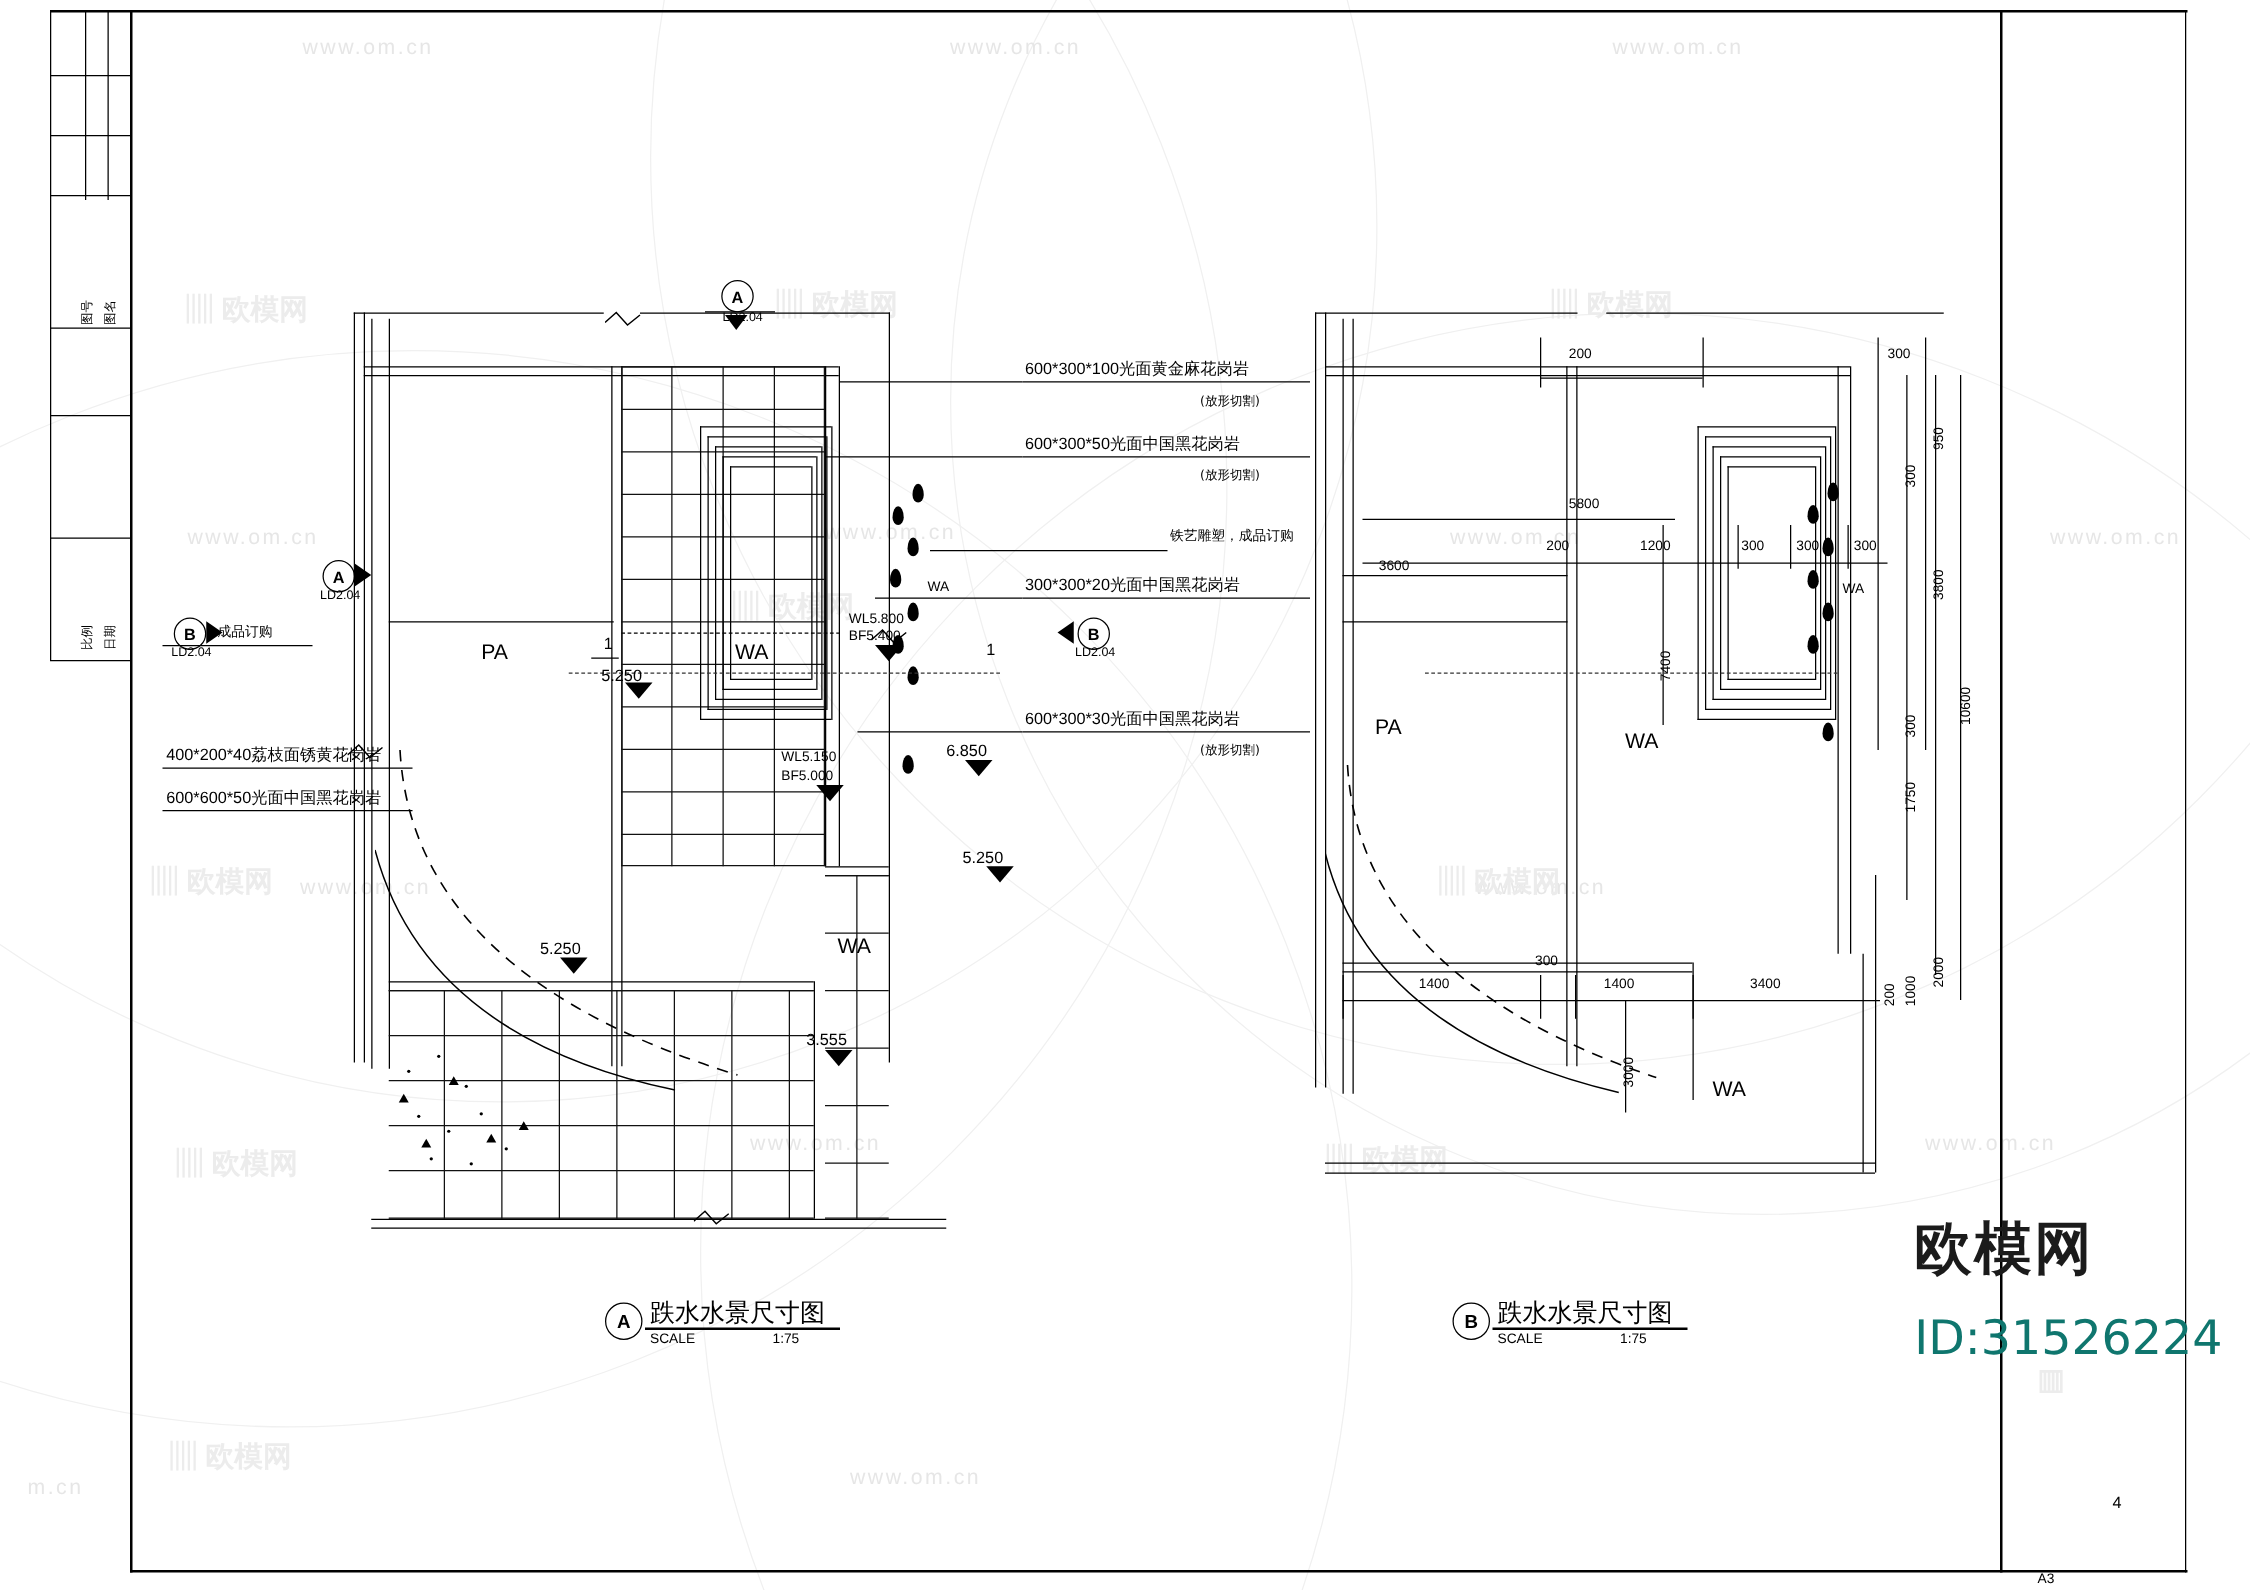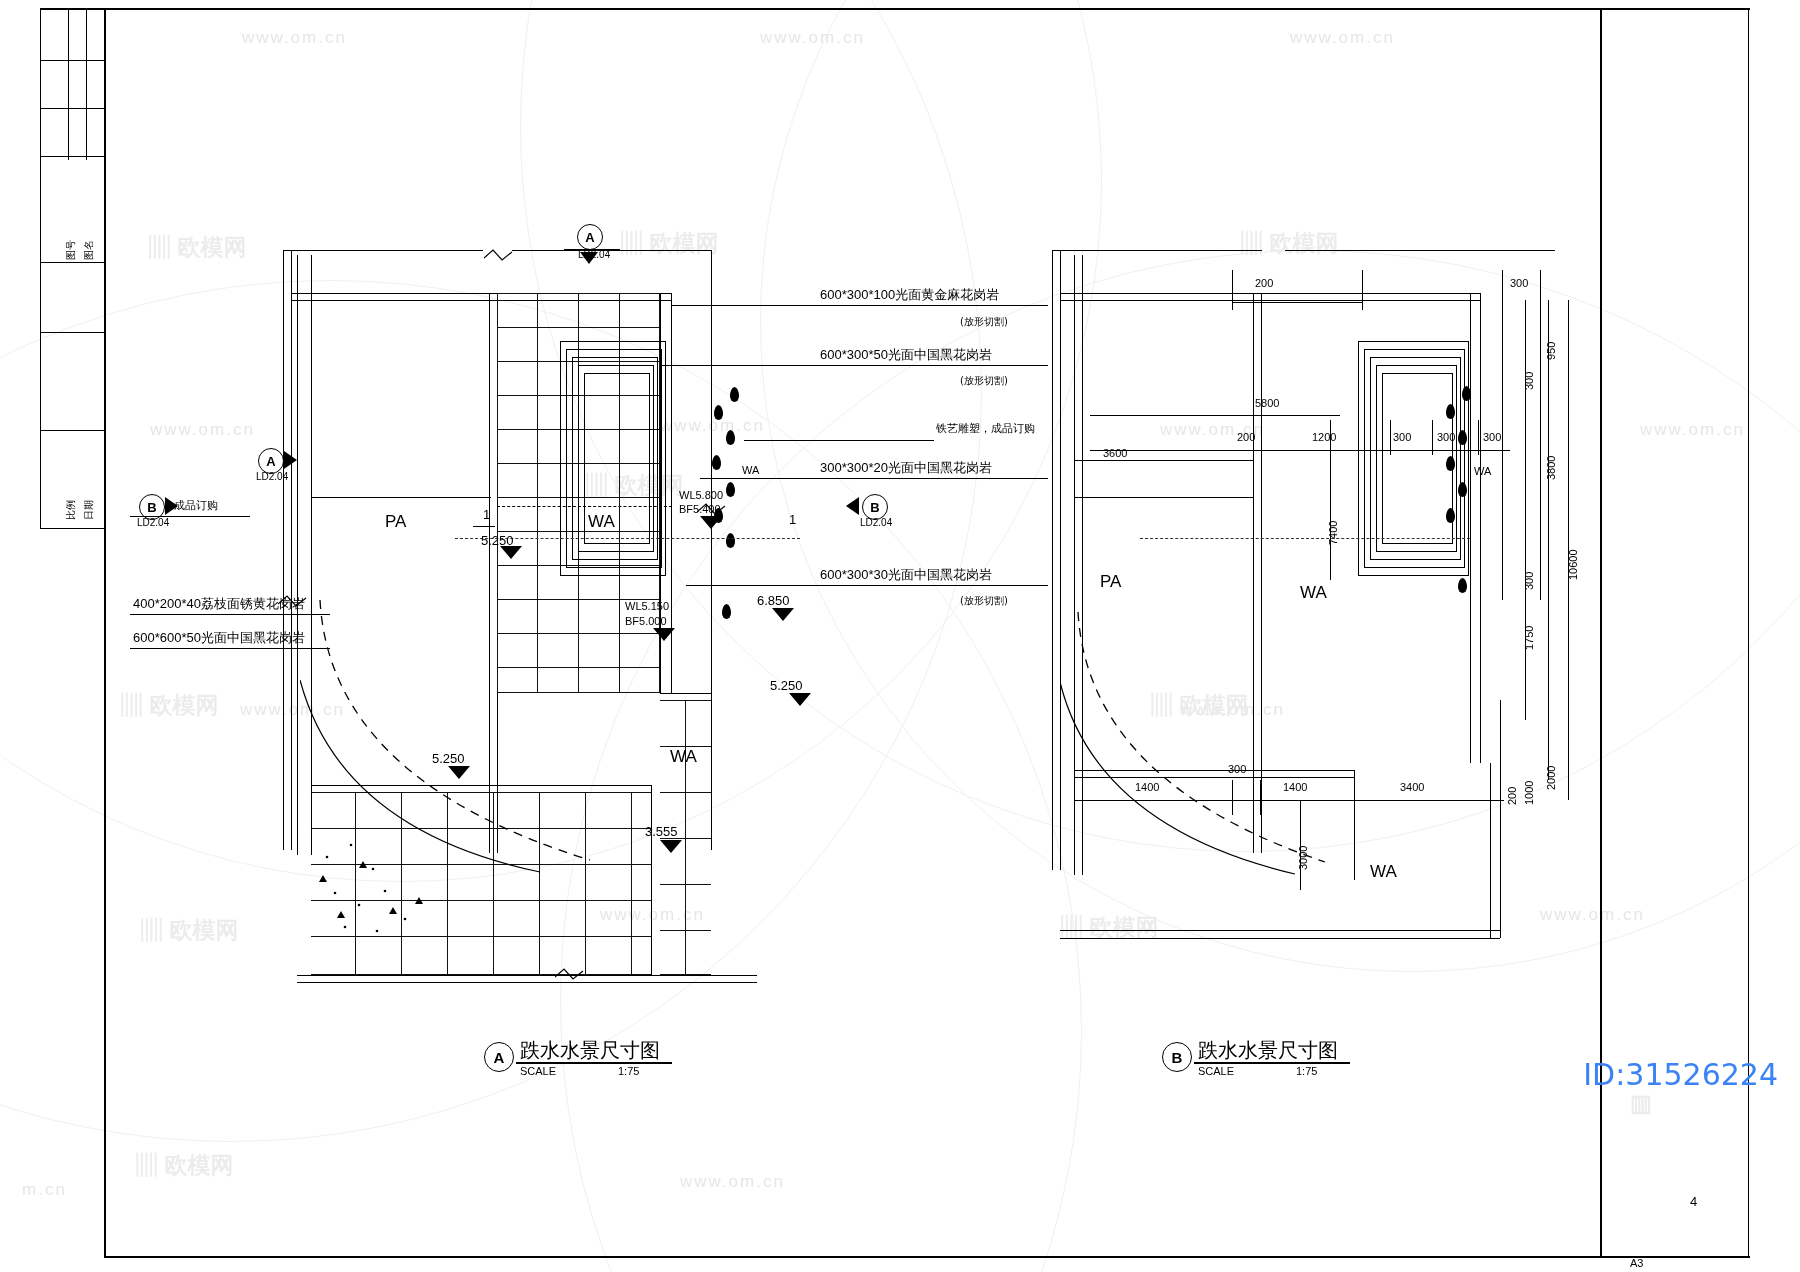--- a/index.html
+++ b/index.html
@@ -41,21 +41,21 @@
   .lev{position:absolute;width:0;height:0;border-left:11px solid transparent;
        border-right:11px solid transparent;border-top:13px solid #000;}
   .leaf{position:absolute;width:9px;height:15px;background:#000;border-radius:50% 50% 50% 50%/60% 60% 40% 40%;}
 
   .tilebox{position:absolute;}
   .tilebox i{position:absolute;background:#111;}
 
   .brand{position:absolute;right:22px;bottom:180px;z-index:5;
          font-family:"DejaVu Sans", sans-serif;}
   .brand .name{font-size:46px;font-weight:bold;color:#1b1b1b;letter-spacing:2px;}
-  .brand .idt{font-size:30px;color:#3b82f6;margin-top:18px;}
+  .brand .idt{font-size:38px;color:#0f766e;margin-top:18px;}
 </style>
 </head>
 <body>
 
 <div class="wm-layer">
   <div class="wm-arc" style="left:-520px;top:-360px;width:1500px;height:1500px;"></div>
   <div class="wm-arc" style="left:-300px;top:-520px;width:1400px;height:1400px;"></div>
   <div class="wm-arc" style="left:520px;top:-600px;width:1450px;height:1450px;"></div>
   <div class="wm-arc" style="left:760px;top:-330px;width:1300px;height:1300px;"></div>
   <div class="wm-arc" style="left:-420px;top:280px;width:1500px;height:1500px;"></div>
@@ -462,14 +462,15 @@
   <div class="txt cn" style="left:1198px;top:1040px;font-size:20px;">跌水水景尺寸图</div>
   <div class="ln h2" style="left:1194px;top:1062px;width:156px;"></div>
   <div class="txt s" style="left:1198px;top:1066px;">SCALE</div>
   <div class="txt s" style="left:1296px;top:1066px;">1:75</div>
 
   <div class="txt s" style="left:1630px;top:1258px;">A3</div>
   <div class="txt" style="left:1690px;top:1195px;">4</div>
 </div>
 
 <div class="brand">
+  <div class="name">欧模网</div>
   <div class="idt">ID:31526224</div>
 </div>
 
 </body></html>

